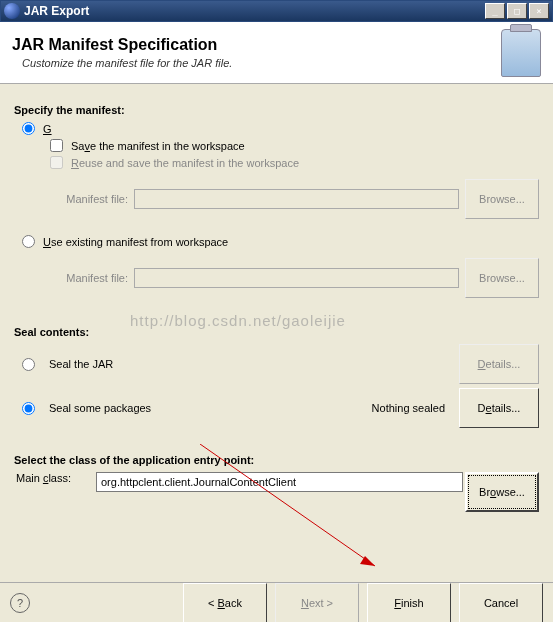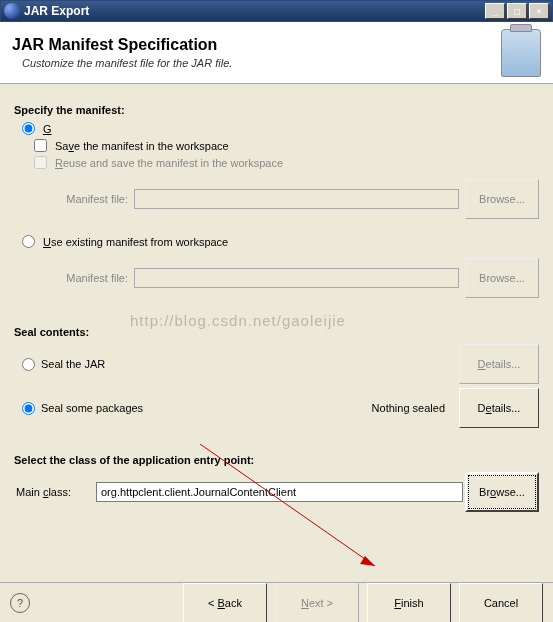--- a/index.html
+++ b/index.html
@@ -58,21 +58,21 @@
     background: #ece9d8;
     padding: 10px 14px 6px 14px;
     height: 498px;
     position: relative;
   }
   .section-label { margin: 10px 0 6px 0; font-weight: bold; }
   .radio-row, .check-row {
     display: flex; align-items: center; margin: 4px 0 4px 8px; gap: 6px;
   }
   .radio-row input, .check-row input { margin-right: 2px; }
-  .indent { margin-left: 12px; padding-left: 8px; }
+  .indent { margin-left: 28px; padding-left: 8px; }
   .disabled { color: #888; }
   .field-row {
     display: flex; align-items: center; margin: 10px 0 6px 28px; gap: 6px;
   }
   .field-label { width: 86px; color: #333; }
   .field-label.disabled { color: #888; text-align: right; }
   .text-input {
     flex: 1; height: 20px; border: 1px solid #7a7a7a;
     background: #ece9d8; padding: 0 4px; font-family: inherit; font-size: 11px;
   }
@@ -86,25 +86,25 @@
   }
   .btn.disabled { color: #888; border-color:#aaa; border-top-color:#eee; border-left-color:#eee; }
   .btn.focused {
     border: 2px solid #404040;
     border-top-color:#fff; border-left-color:#fff;
     outline: 1px dotted #000; outline-offset: -4px;
   }
   .seal-row {
     display: flex; align-items: center; margin: 4px 0; gap: 6px;
   }
-  .seal-row .left { display:flex; align-items:center; gap:6px; flex:1; margin-left:8px; }
+  .seal-row .left { display:flex; align-items:center; gap:14px; flex:1; margin-left:8px; }
   .seal-row .status { margin-right: 8px; margin-left: 35px; }
   .seal-row .btn { min-width: 80px; }
   .main-class-row {
-    display:flex; align-items:center; margin: 6px 0 0 2px; gap:2px;
+    display:flex; align-items:flex-start; margin: 6px 0 0 2px; gap:2px;
   }
   .main-class-row .label { width: 78px; }
   .underline { text-decoration: underline; }
   .watermark {
     position:absolute; top: 228px; left: 130px;
     color: rgba(150,150,150,0.6); font-size: 15px; font-family: Arial, sans-serif;
     pointer-events:none; letter-spacing: 1px;
   }
   .arrow {
     position:absolute; top: 360px; left: 200px; width: 200px; height: 140px;

